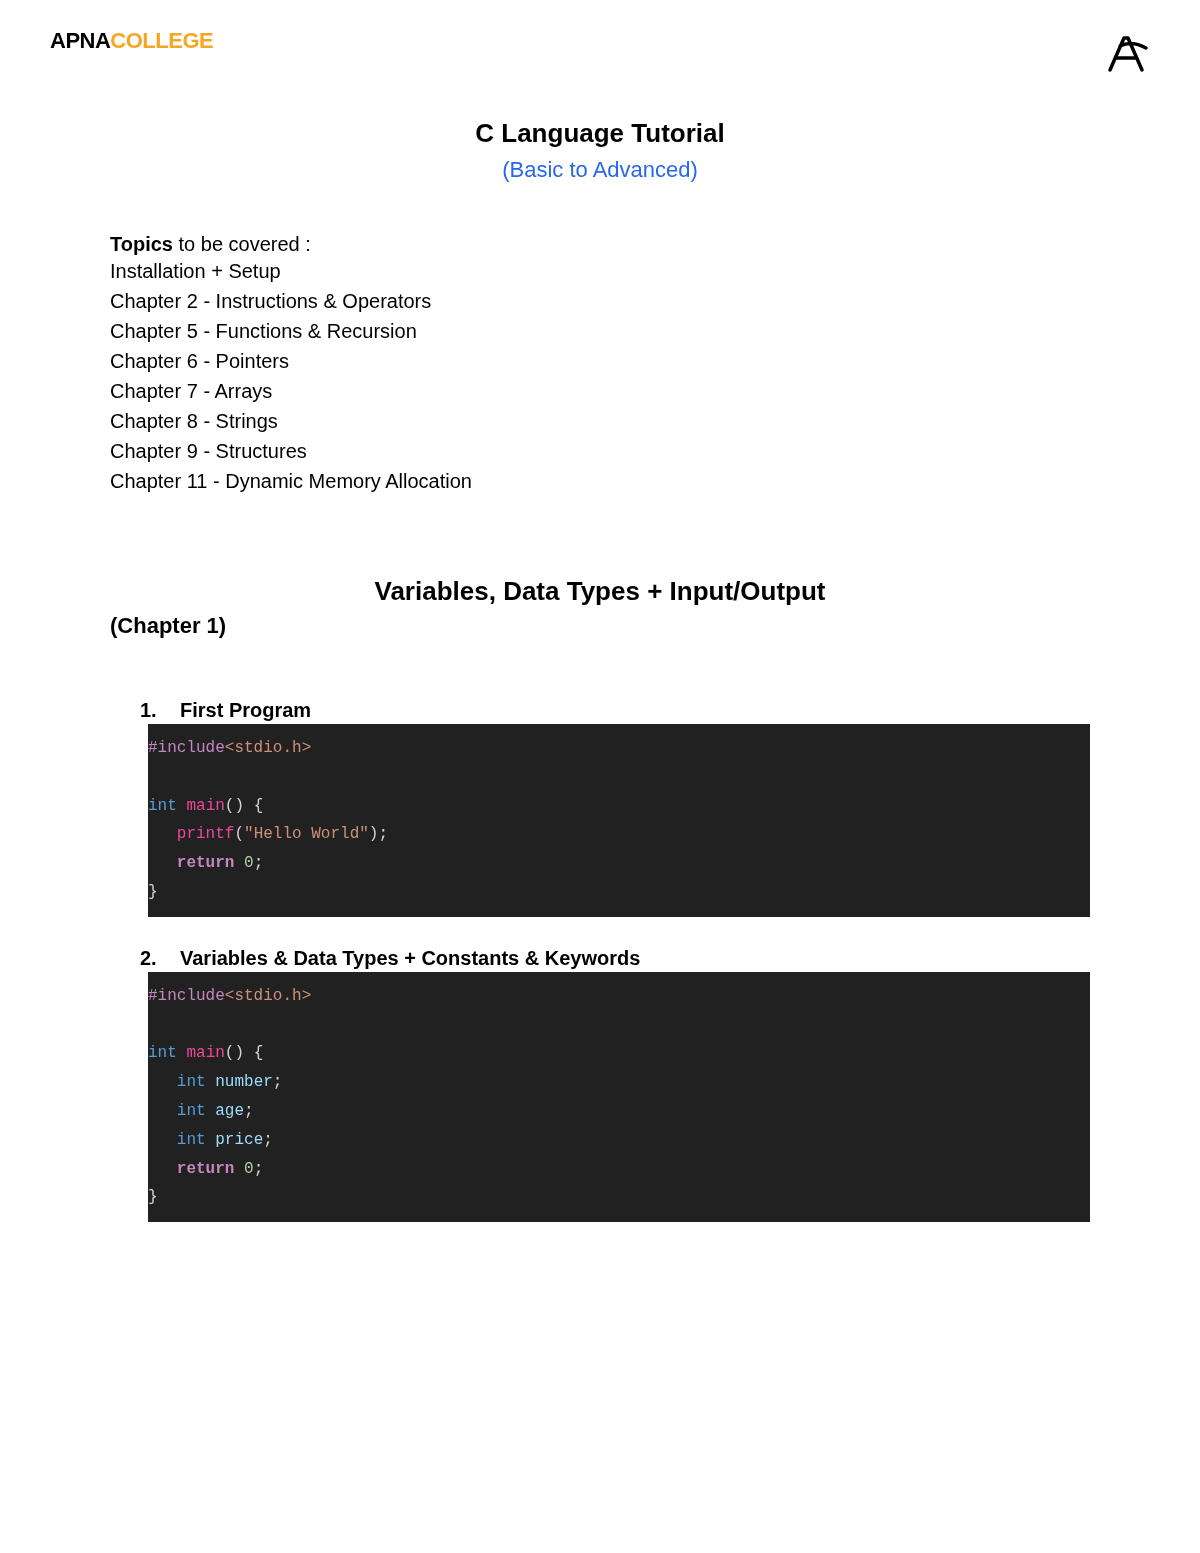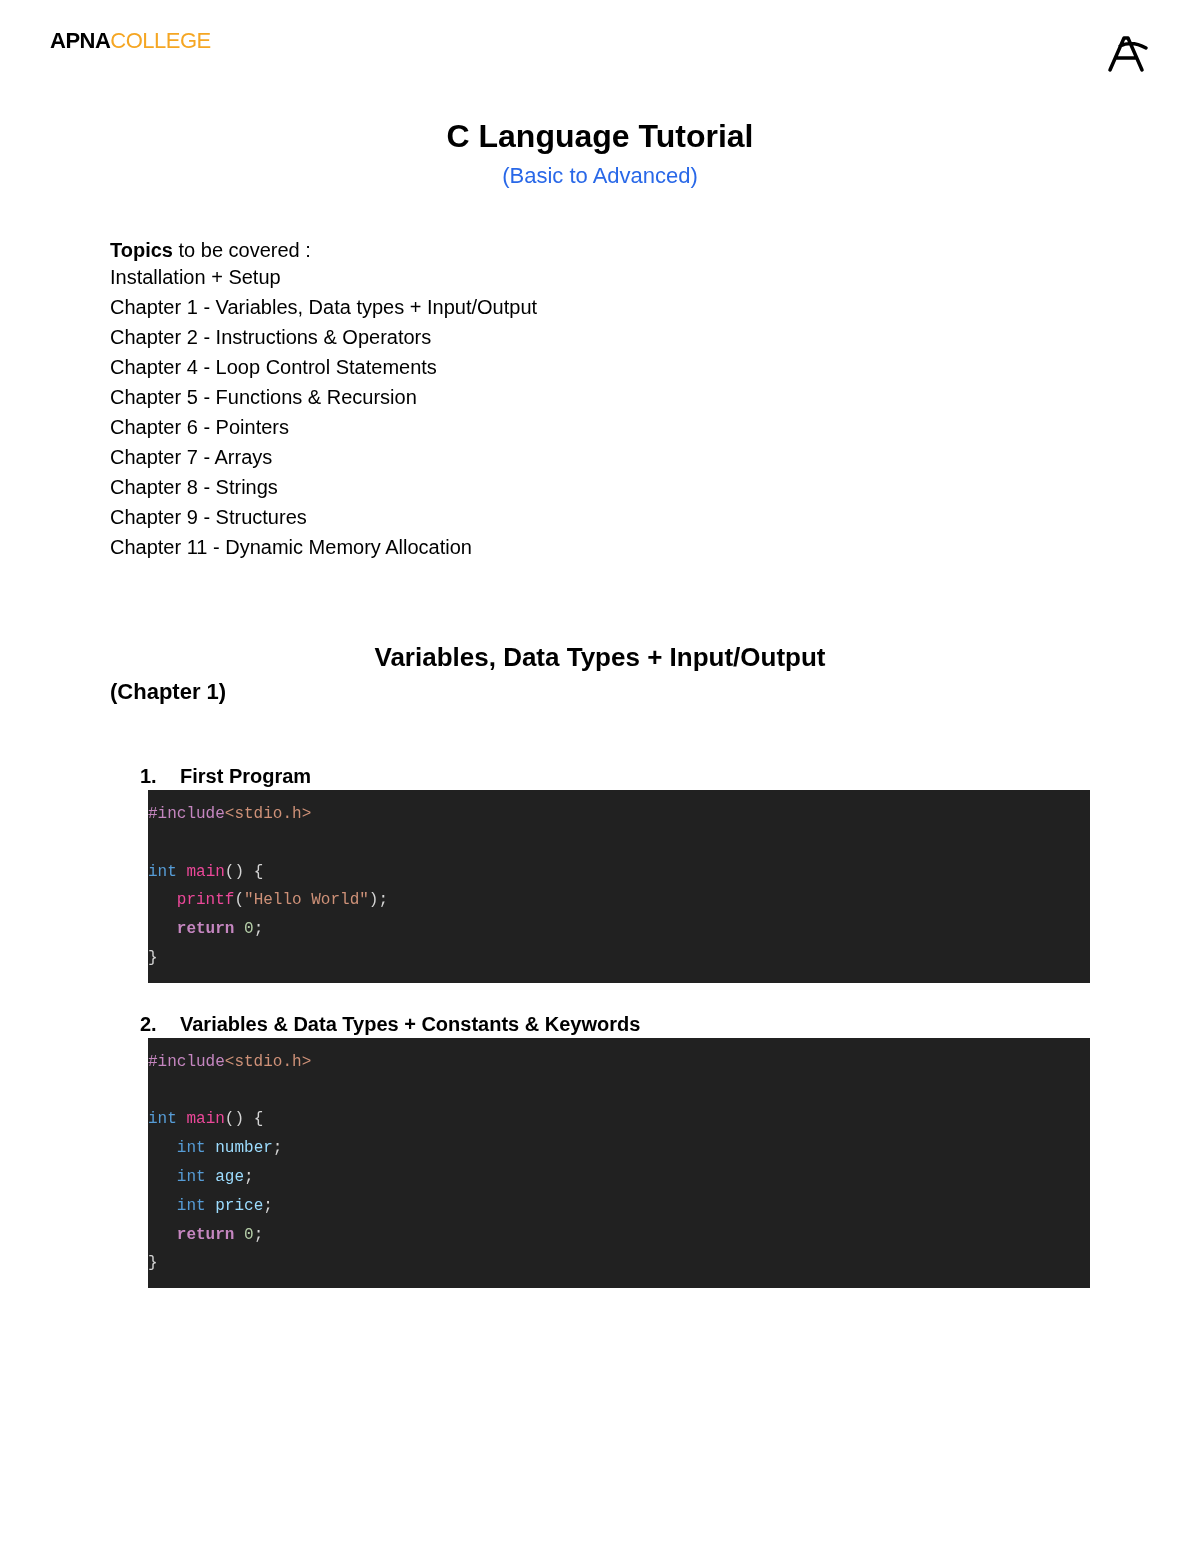--- a/index.html
+++ b/index.html
@@ -24,35 +24,35 @@
       display: flex;
       line-height: 1;
     }
     .logo-apna {
       font-weight: 900;
       font-size: 22px;
       letter-spacing: -0.5px;
       color: #000000;
     }
     .logo-college {
-      font-weight: 400;
+      font-weight: 700;
       font-size: 22px;
       letter-spacing: -0.5px;
       color: #f5a623;
     }
     .logo-right {
       width: 48px;
       height: 48px;
     }
     .page-title {
       text-align: center;
       margin-bottom: 8px;
     }
     .page-title h1 {
-      font-size: 32px;
+      font-size: 26px;
       font-weight: bold;
       color: #000000;
     }
     .page-subtitle {
       text-align: center;
       font-size: 22px;
       font-weight: normal;
       color: #2968e8;
       margin-bottom: 50px;
     }
@@ -156,23 +156,21 @@
   <h1>C Language Tutorial</h1>
 </div>
 <div class="page-subtitle">(Basic to Advanced)</div>
 
 <div class="content">
   <div class="topics-label">
     <span class="bold">Topics</span><span> to be covered :</span>
   </div>
   <div class="topics-list" id="topics-list">
       <div>Installation + Setup</div>
-      <div>Chapter 1 - Variables, Data types + Input/Output</div>
       <div>Chapter 2 - Instructions &amp; Operators</div>
-      <div>Chapter 4 - Loop Control Statements</div>
       <div>Chapter 5 - Functions &amp; Recursion</div>
       <div>Chapter 6 - Pointers</div>
       <div>Chapter 7 - Arrays</div>
       <div>Chapter 8 - Strings</div>
       <div>Chapter 9 - Structures</div>
       <div>Chapter 11 - Dynamic Memory Allocation</div>
     </div>
 
   <div class="chapter-title">Variables, Data Types + Input/Output</div>
   <div class="chapter-subtitle">(Chapter 1)</div>

